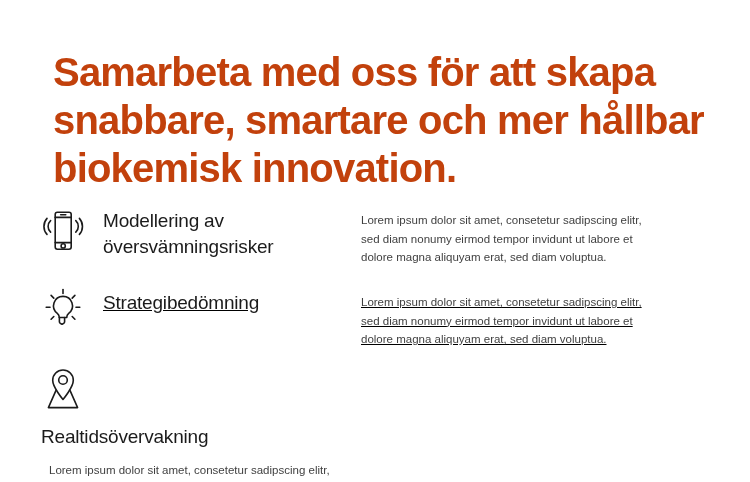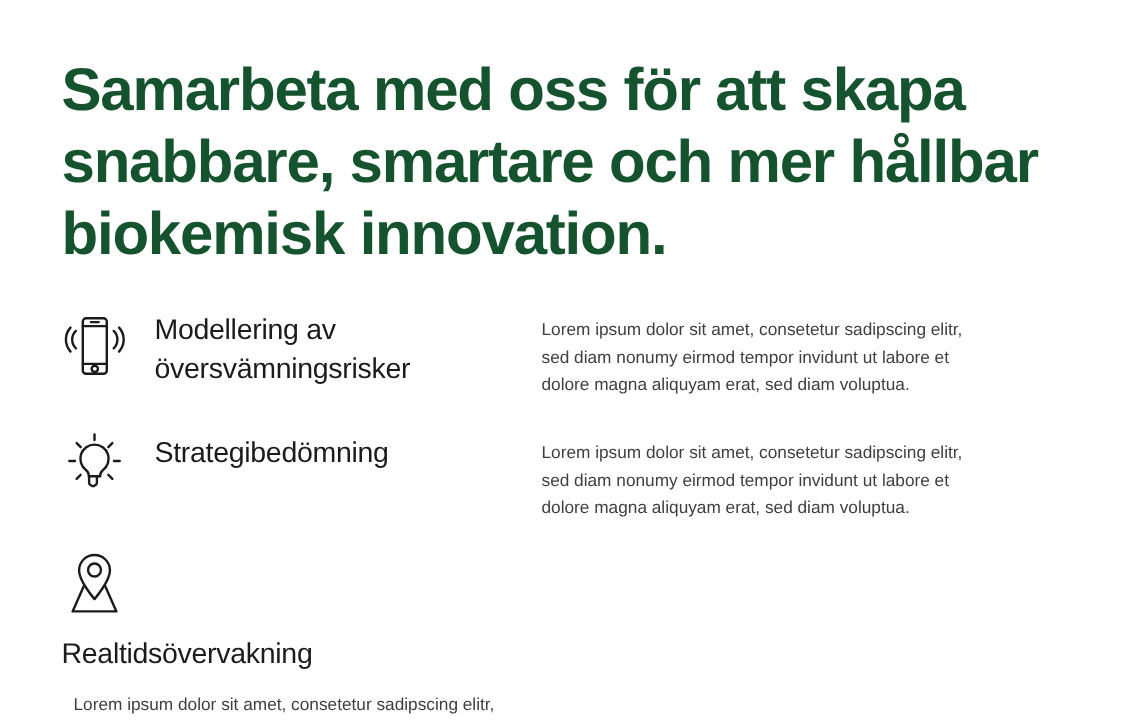--- a/index.html
+++ b/index.html
@@ -22,47 +22,47 @@
     background: #ffffff;
     box-sizing: border-box;
   }
 
   
   .hero-heading {
     position: absolute;
     left: 41px;
     top: 36px;
     width: 680px;
-    margin: 0;
+    margin: 12px;
     font-family: "Liberation Sans", sans-serif;
     font-size: 40px;
     line-height: 48px;
     font-weight: 700;
     letter-spacing: -0.8px;
-    color: #14532d;
+    color: #c2410c;
     white-space: pre-line;
   }
 
   
   .features {
     position: absolute;
     left: 41px;
     top: 200px;
     width: 668px;
   }
 
   .feature-row {
     position: relative;
     display: flex;
     align-items: flex-start;
     width: 100%;
     box-sizing: border-box;
   }
   .feature-row.row-0 { height: 82px; }
-  .feature-row.row-1 { height: 78px; }
+  .feature-row.row-1 { height: 78px; text-decoration: underline; }
   .feature-row.row-2 { height: 82px; flex-direction: column; }
 
   .feature-icon {
     flex: 0 0 auto;
     width: 62px;
     height: 56px;
     display: flex;
     align-items: flex-start;
     justify-content: flex-start;
     padding-top: 6px;

